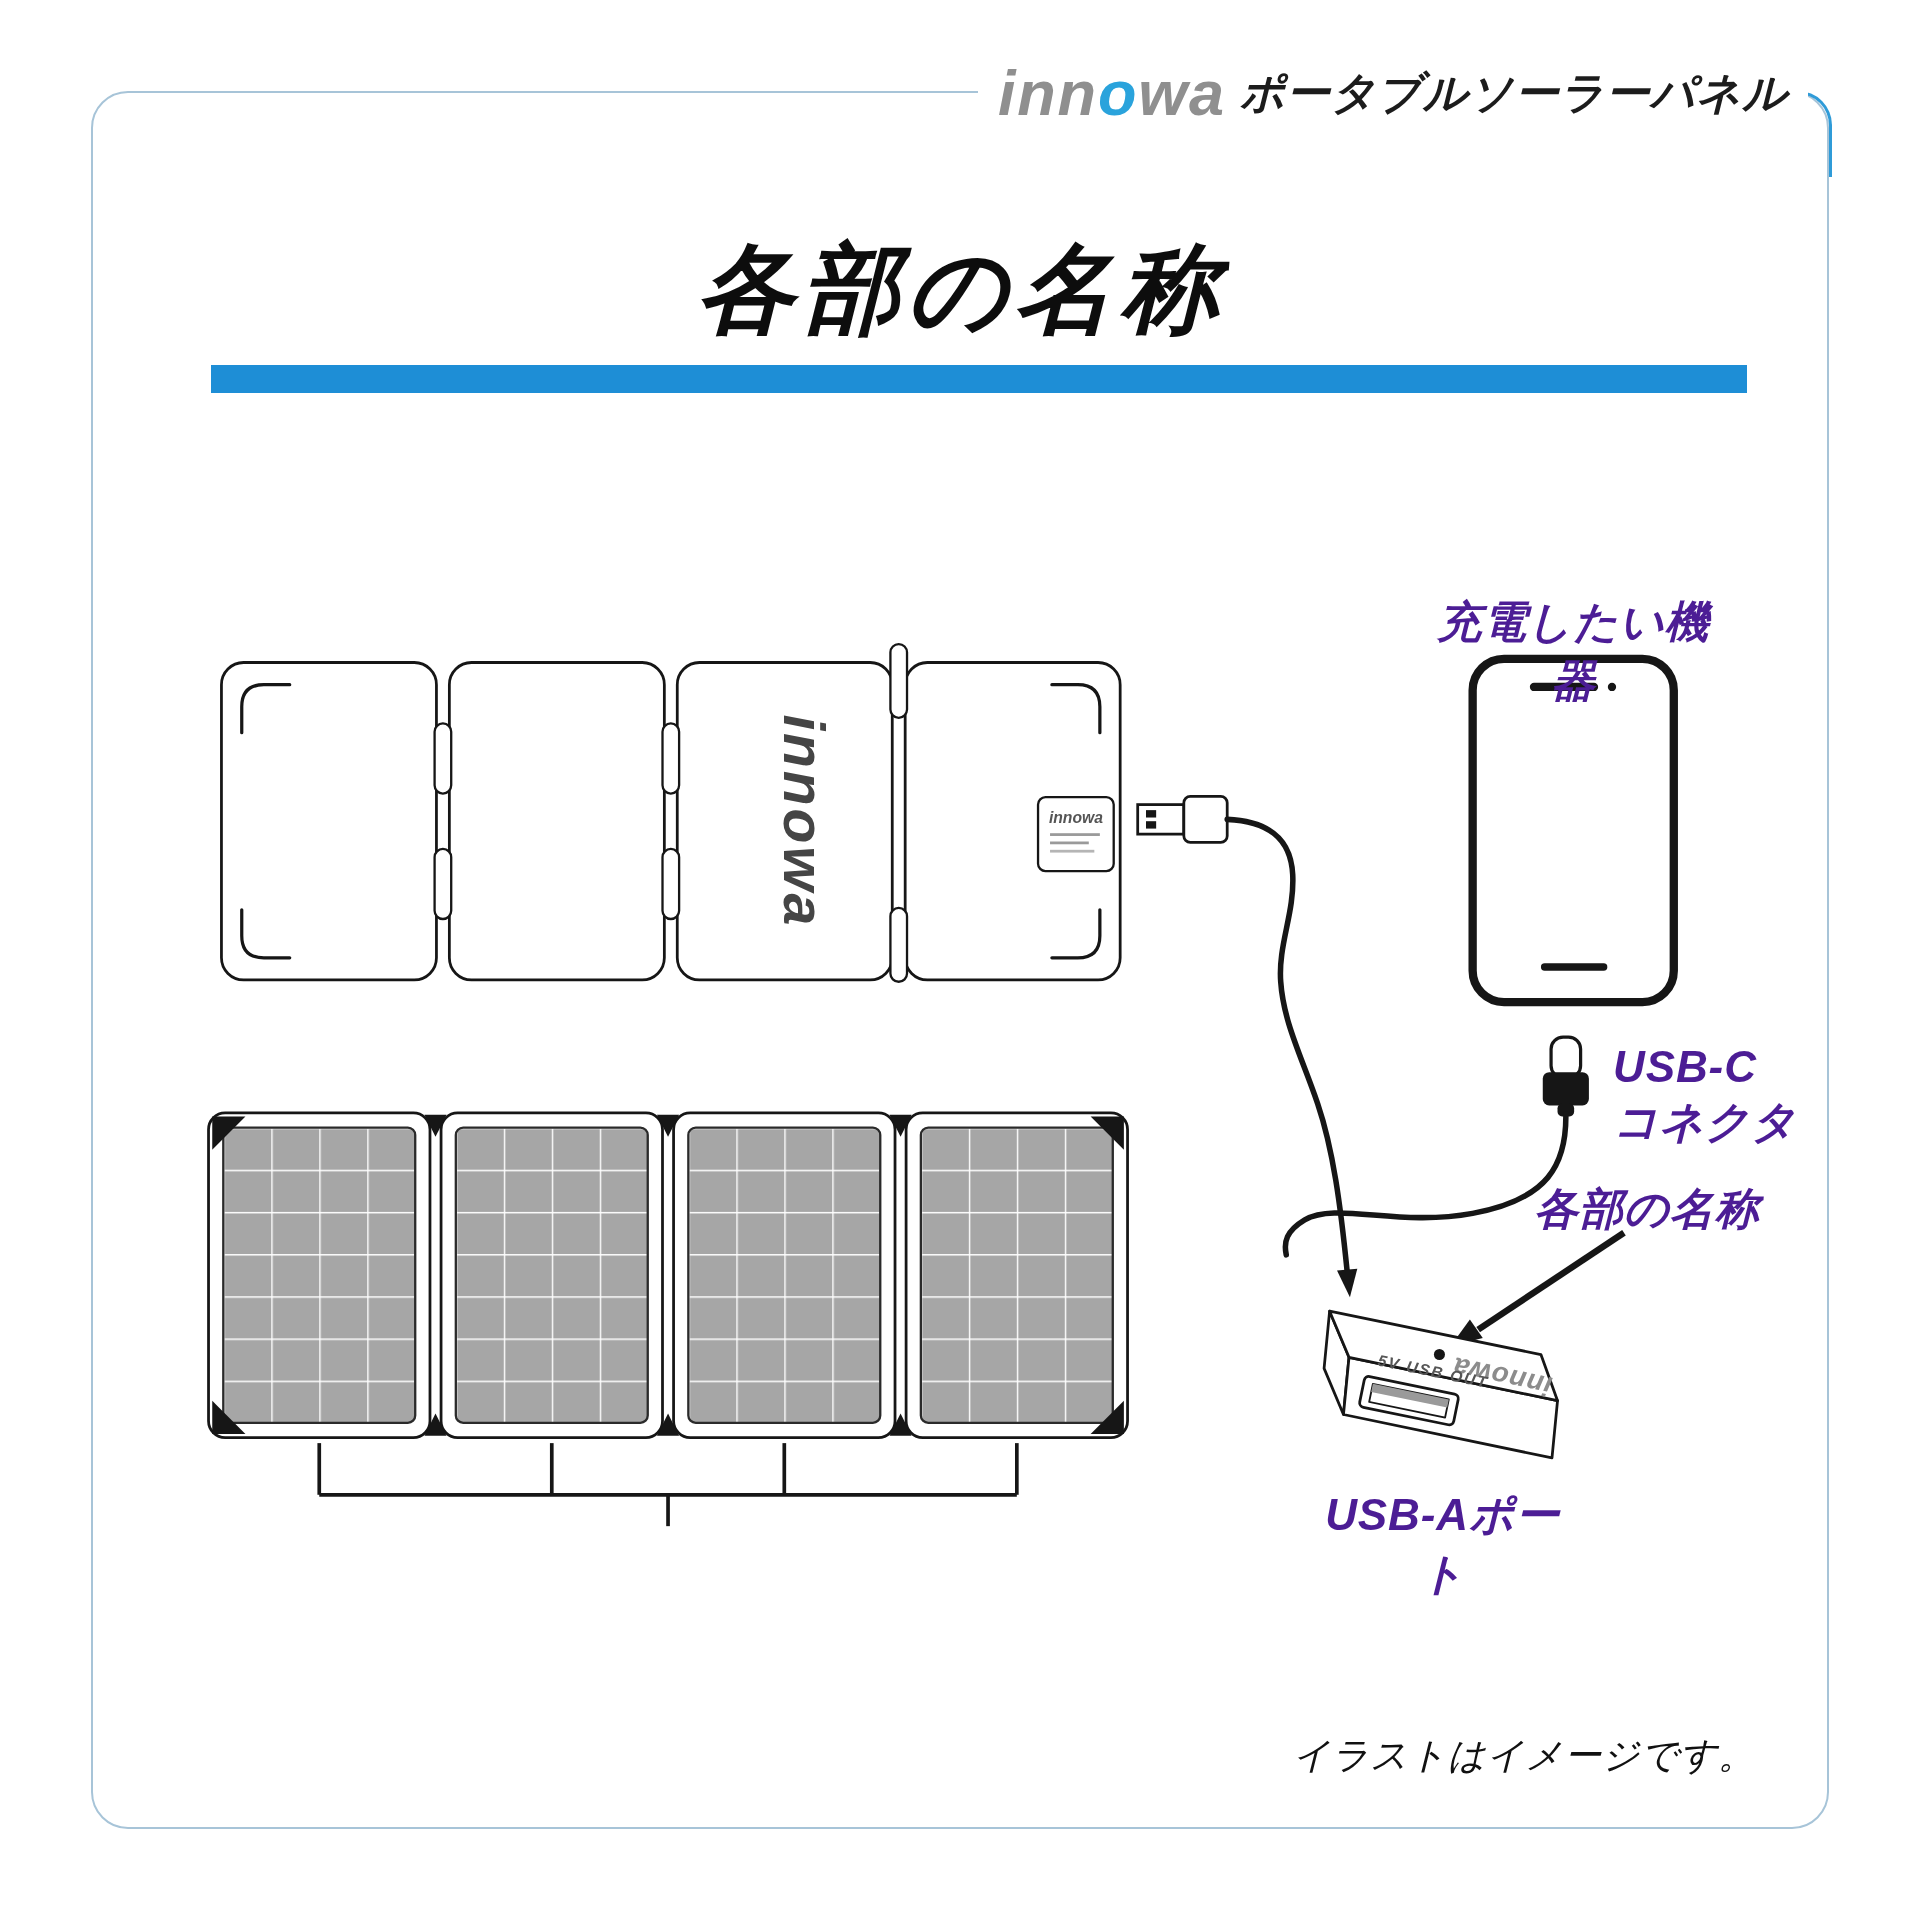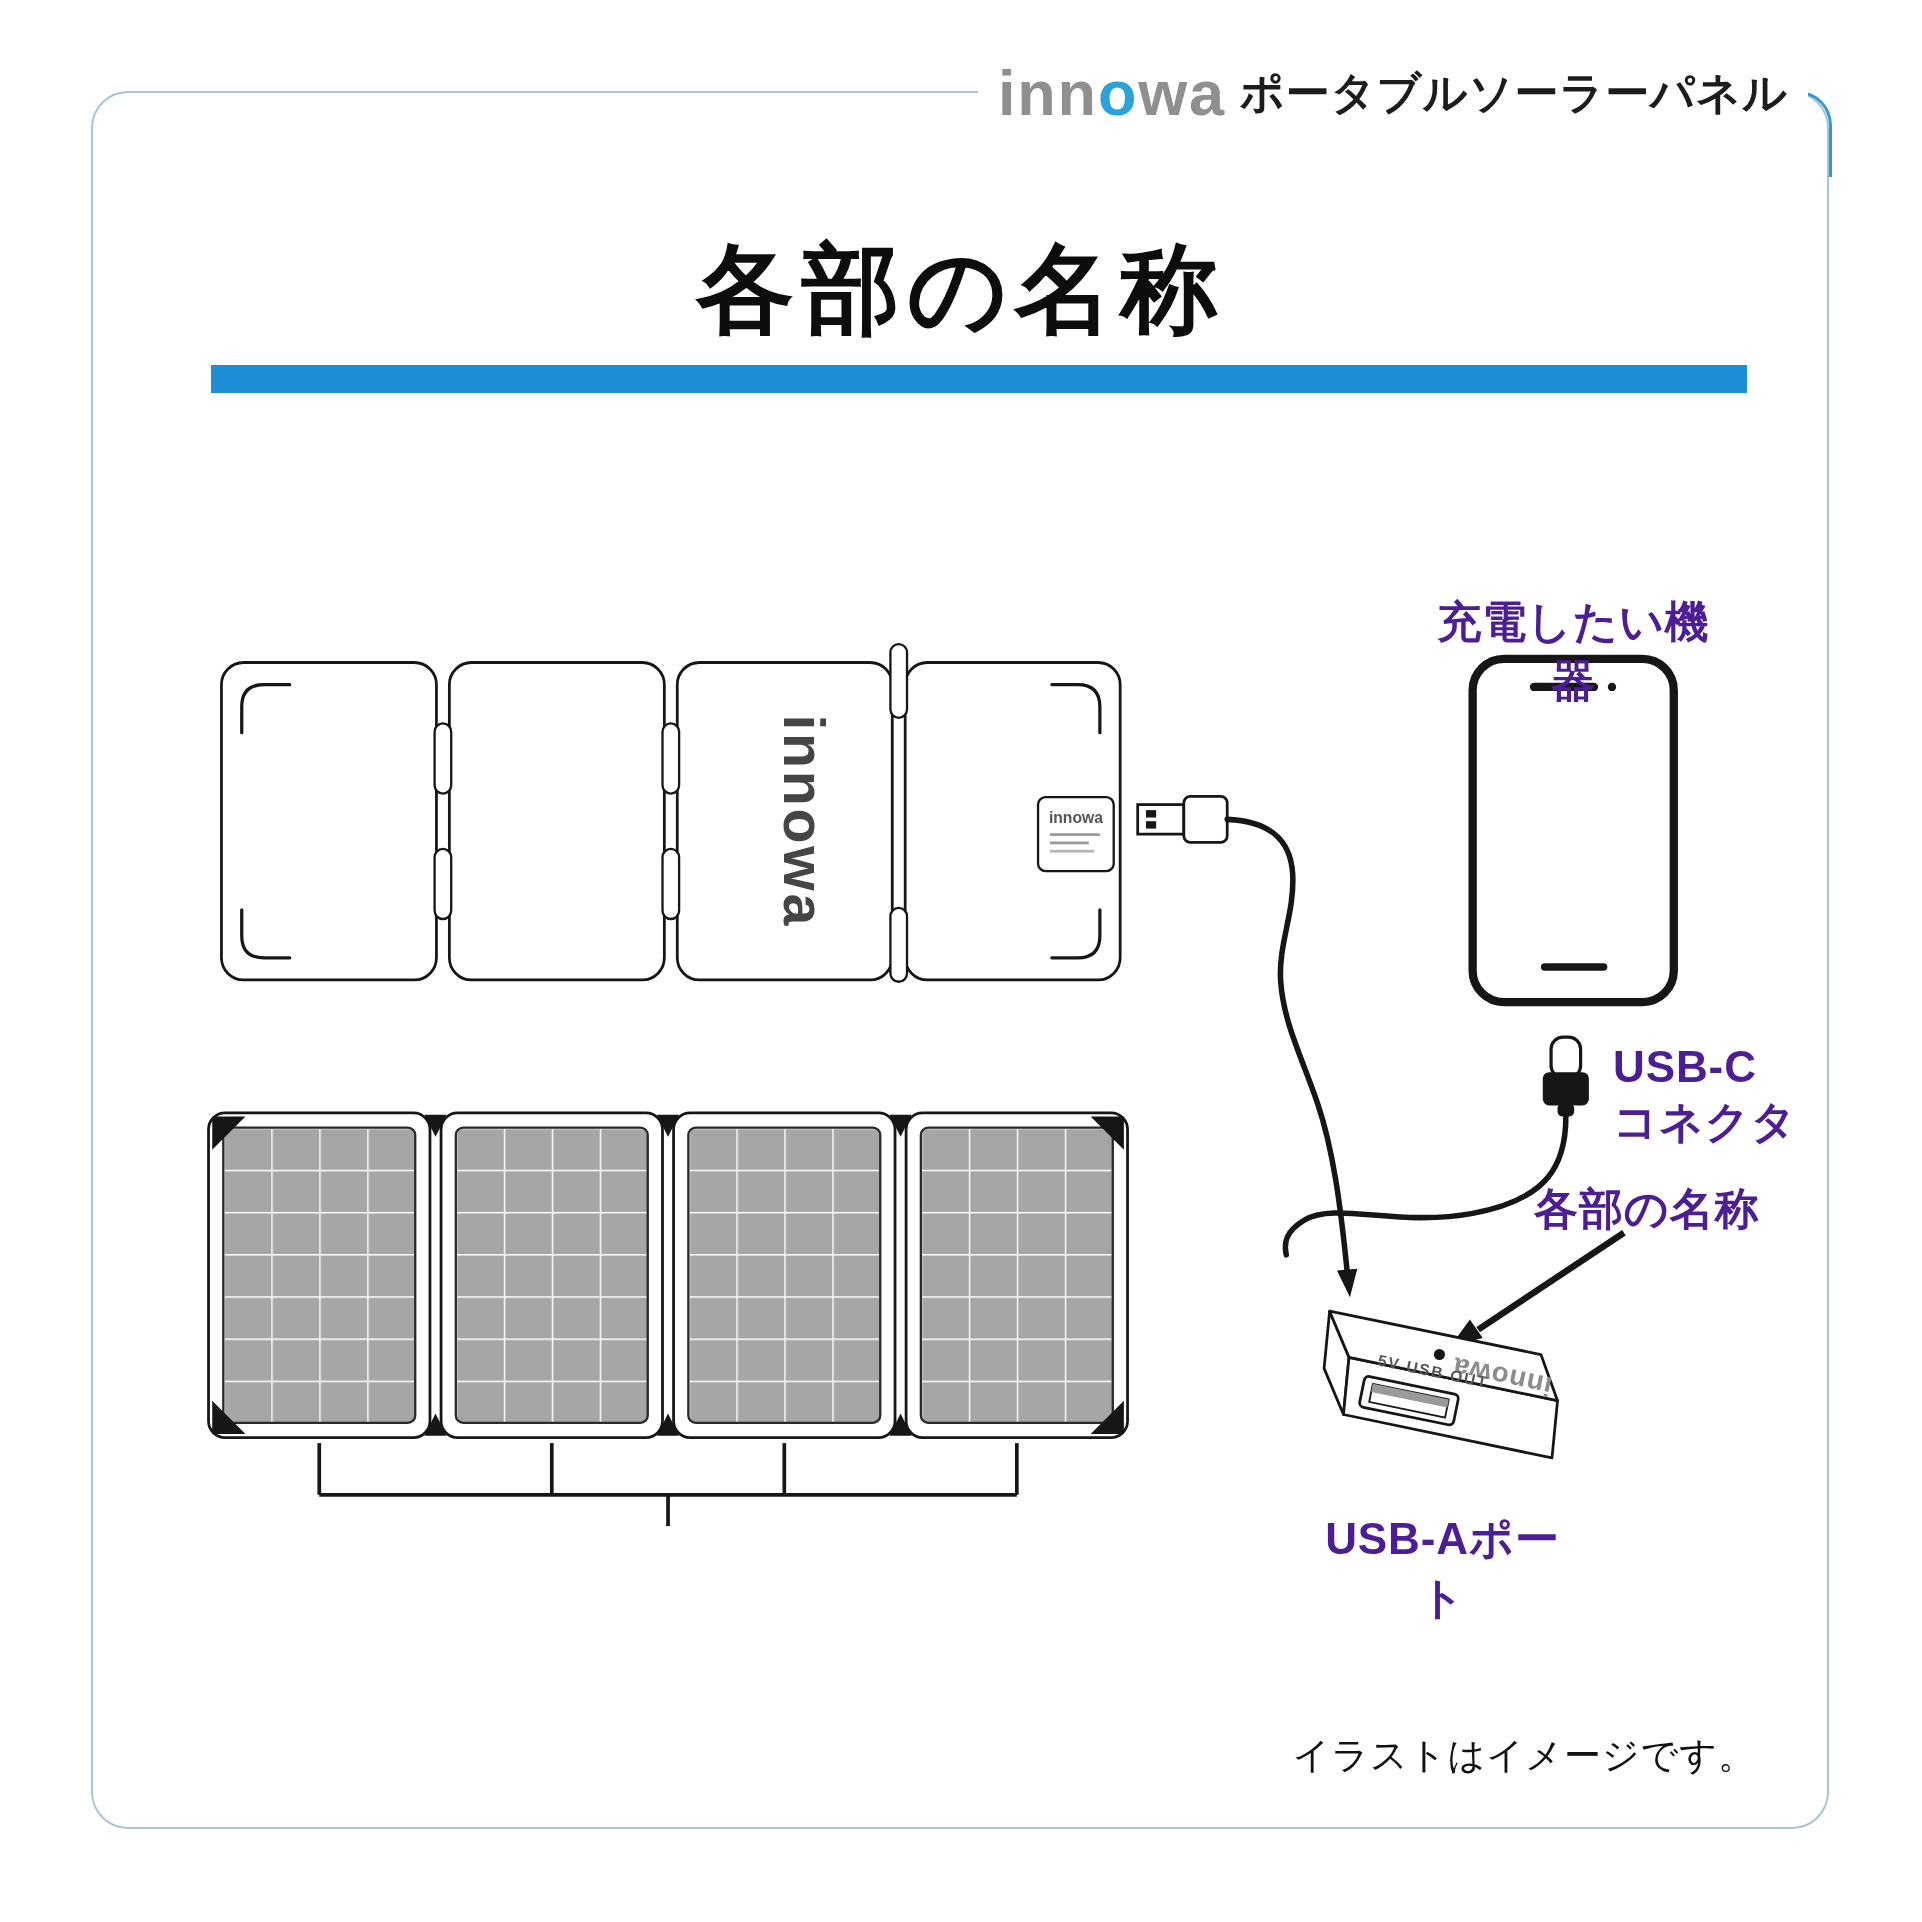--- a/index.html
+++ b/index.html
@@ -1,18 +1,18 @@
 <!DOCTYPE html>
 <html style="font-size:14.8px"><head>
 <meta charset="utf-8">
 <style>
   html,body{margin:0;padding:0;background:#fff;}
   .page{
     position:relative;width:1922px;height:1922px;background:#fff;overflow:hidden;
-    font-family:"Liberation Sans","DejaVu Sans",sans-serif;color:#111;
+    font-family:"Liberation Sans","DejaVu Sans",sans-serif;color:#111;font-style:italic;
   }
   .page-border{
     position:absolute;left:91px;top:91px;width:1734px;height:1734px;
     border:2.8px solid #a7c4d8;border-radius:37px;
   }
   .corner-accent{
     position:absolute;left:1798px;top:91px;width:31px;height:83px;
     border-top:3.7px solid #2f9bd8;border-right:3.7px solid #2f9bd8;
     border-top-right-radius:37px;
   }
@@ -192,19 +192,19 @@
 
   <div class="jp-label centered" style="left:1421px;top:593px;width:305px;">充電したい機器</div>
 
   <div class="jp-label" style="left:1613px;top:1039px;">
     <span class="line">USB-C</span>
     <span class="line">コネクタ</span>
   </div>
 
   <div class="jp-label" style="left:1534px;top:1180px;">各部の名称</div>
 
-  <div class="jp-label centered" style="left:1304px;top:1486px;width:277px;margin-top:24px;">USB-Aポート</div>
+  <div class="jp-label centered" style="left:1304px;top:1486px;width:277px;">USB-Aポート</div>
 
 
   <div class="footnote">イラストはイメージです。</div>
 
 </div>
 
 
 </body></html>

